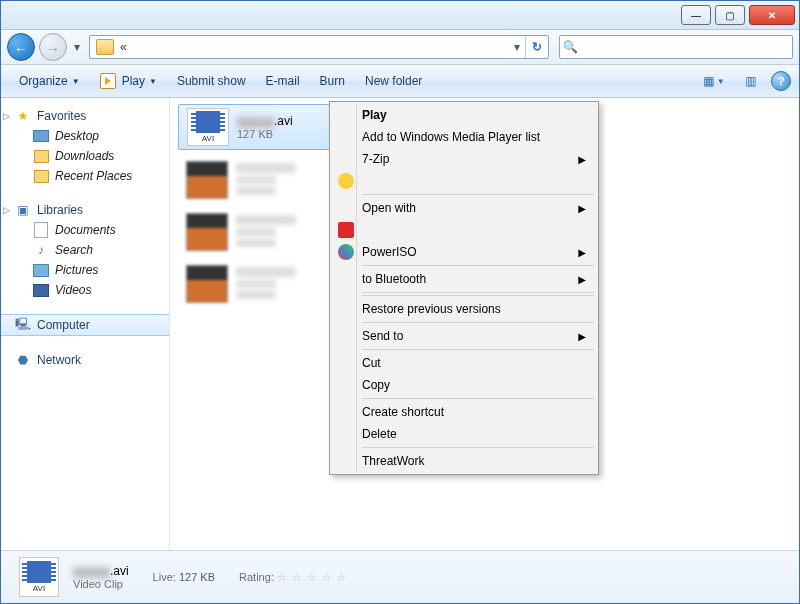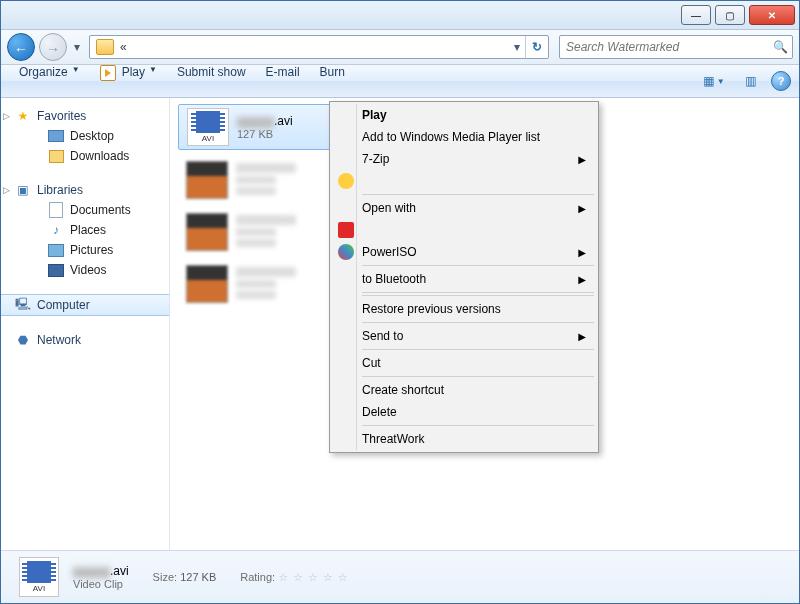--- a/index.html
+++ b/index.html
@@ -17,35 +17,35 @@
   .address{flex:1;height:22px;border:1px solid #8ba3bd;background:#fff;margin:0 6px;display:flex;align-items:center;border-radius:2px;}
   .address .folder-ico{width:16px;height:14px;background:linear-gradient(to bottom,#ffe9a8,#f7c65a);border:1px solid #cc9d2e;border-radius:2px;margin:0 6px;}
   .address .crumb{color:#333;}
   .addr-drop{width:16px;text-align:center;color:#44607e;}
   .refresh{width:22px;height:22px;border-left:1px solid #c0ccd9;display:flex;align-items:center;justify-content:center;color:#2b6fb0;font-weight:bold;}
   .search{width:232px;height:22px;border:1px solid #8ba3bd;background:#fff;margin-left:4px;display:flex;align-items:center;border-radius:2px;}
   .search input{flex:1;border:none;outline:none;font-size:12px;font-style:italic;color:#8a8a8a;padding-left:6px;background:transparent;}
   .search .mag{width:22px;text-align:center;color:#2b6fb0;}
   
   .toolbar{height:32px;background:linear-gradient(to bottom,#f4f9fe,#e2eefc 48%,#d3e5fa 52%,#e6f0fb);border-bottom:1px solid #b4c9de;display:flex;align-items:center;padding:0 8px;}
-  .tb-item{color:#1d3b5e;padding:0 10px;height:100%;display:flex;align-items:flex-start;}
+  .tb-item{color:#1d3b5e;padding:0 10px;height:100%;display:flex;align-items:center;}
   .tb-item .drop{font-size:8px;margin-left:4px;color:#1d3b5e;}
   .play-ico{width:14px;height:14px;background:#fff;border:1px solid #c78b1e;border-radius:2px;margin-right:6px;display:flex;align-items:center;justify-content:center;}
   .play-ico::after{content:"";border-left:6px solid #f0a020;border-top:4px solid transparent;border-bottom:4px solid transparent;}
   .tb-spacer{flex:1;}
   .tb-right{display:flex;align-items:center;}
   .tb-right .ico{width:22px;height:22px;margin-left:8px;display:flex;align-items:center;justify-content:center;color:#2b6fb0;border:1px solid transparent;border-radius:2px;}
   .tb-right .ico.view{width:32px;}
   .tb-right .ico.help{background:radial-gradient(circle at 30% 30%,#a8d7ff,#3d8ccf);color:#fff;border-radius:50%;width:18px;height:18px;font-weight:bold;font-size:11px;border:1px solid #2c6fa8;}
   
   .body{flex:1;display:flex;min-height:0;background:#fff;}
   .sidebar{width:168px;border-right:1px solid #e0e5eb;padding:8px 0;overflow:hidden;}
   .side-group{margin-bottom:14px;}
   .side-head,.side-item{display:flex;align-items:center;height:20px;padding-left:14px;}
-  .side-item{padding-left:47px;color:#222;}
+  .side-item{padding-left:32px;color:#222;font-style:italic;}
   .side-head{font-weight:normal;color:#1d3b5e;}
   .side-head.sel,.side-item.sel{background:linear-gradient(to bottom,#eef6ff,#d9ecff);border:1px solid #a6c8ea;border-left:none;border-right:none;}
   .ico16{width:16px;height:16px;margin-right:6px;display:inline-flex;align-items:center;justify-content:center;font-size:12px;}
   .star{color:#f5b301;}
   .lib{color:#3f77b4;}
   .comp{color:#4b6e95;}
   .net{color:#3f77b4;}
   .doc-i{background:#fff;border:1px solid #9ab;width:12px;height:14px;}
   .mus-i{color:#2a8ad6;}
   .pic-i{background:#78b4e0;border:1px solid #4a82b0;width:14px;height:11px;}
@@ -112,38 +112,38 @@
     <div class="nav-fwd">→</div>
     <div class="nav-drop">▾</div>
     <div class="address">
       <span class="folder-ico"></span>
       <span class="crumb">«</span>
       <span style="flex:1"></span>
       <span class="addr-drop">▾</span>
       <span class="refresh">↻</span>
     </div>
     <div class="search">
-      <input placeholder="Search Watermarked" style="">
       <span class="mag">🔍</span>
     </div>
   </div>
 
   <div class="toolbar">
     <div class="tb-item">
         <span>Organize</span>
         <span class="drop">▼</span>
       </div>
     <div class="tb-item">
         <span class="play-ico"></span>
         <span>Play</span>
         <span class="drop">▼</span>
       </div>
     <div class="tb-item">Submit show</div>
     <div class="tb-item">E-mail</div>
     <div class="tb-item">Burn</div>
+    <div class="tb-item">New folder</div>
     <div class="tb-spacer"></div>
     <div class="tb-right">
       <div class="ico view">▦ <span style="font-size:8px;margin-left:2px">▼</span></div>
       <div class="ico">▥</div>
       <div class="ico help">?</div>
     </div>
   </div>
 
   <div class="body">
 
@@ -159,36 +159,42 @@
               <span class="desk-i"></span>
             </span>
             <span>Desktop</span>
           </div>
         <div class="side-item">
             <span class="ico16">
               <span class="dl-i"></span>
             </span>
             <span>Downloads</span>
           </div>
+        <div class="side-item">
+            <span class="ico16">
+              <span class="rp-i"></span>
+            </span>
+            <span>Recent Places</span>
+          </div>
       </div>
       <div class="side-group">
         <div class="side-head">
             <span class="lib-tri">▷</span>
             <span class="ico16 lib">▣</span>
             <span>Libraries</span>
           </div>
         <div class="side-item">
             <span class="ico16">
               <span class="doc-i"></span>
             </span>
             <span>Documents</span>
           </div>
         <div class="side-item">
             <span class="ico16 mus-i">♪</span>
-            <span>Places</span>
+            <span>Search</span>
           </div>
         <div class="side-item">
             <span class="ico16">
               <span class="pic-i"></span>
             </span>
             <span>Pictures</span>
           </div>
         <div class="side-item">
             <span class="ico16">
               <span class="vid-i"></span>
@@ -250,21 +256,21 @@
 
   <div class="details">
     <div class="thumb avi clear">
         <div class="avi-strip"></div>
         <div class="avi-txt">AVI</div>
       </div>
     <div class="det-col">
       <div class="det-title"><span style="filter:blur(3px);color:#bbb">▆▆▆▆</span><span>.avi</span></div>
       <div class="det-sub">Video Clip</div>
     </div>
-    <div class="det-kv"><span class="k">Size:</span> <span>127 KB</span></div>
+    <div class="det-kv"><span class="k">Live:</span> <span>127 KB</span></div>
     <div class="det-kv"><span class="k">Rating:</span> <span class="stars">☆ ☆ ☆ ☆ ☆</span></div>
   </div>
 
   <div class="ctx">
     <div class="ctx-gutter"></div>
     <div class="ctx-item bold">Play</div>
     <div class="ctx-item">Add to Windows Media Player list</div>
     <div class="ctx-item">
         <span>7-Zip</span>
         <span class="ctx-arrow">▶</span>
@@ -293,20 +299,21 @@
     <div class="ctx-sep"></div>
     <div class="ctx-sep"></div>
     <div class="ctx-item">Restore previous versions</div>
     <div class="ctx-sep"></div>
     <div class="ctx-item">
         <span>Send to</span>
         <span class="ctx-arrow">▶</span>
       </div>
     <div class="ctx-sep"></div>
     <div class="ctx-item">Cut</div>
+    <div class="ctx-item">Copy</div>
     <div class="ctx-sep"></div>
     <div class="ctx-item">Create shortcut</div>
     <div class="ctx-item">Delete</div>
     <div class="ctx-sep"></div>
     <div class="ctx-item">ThreatWork</div>
   </div>
 
 </div>
 
 </body></html>

